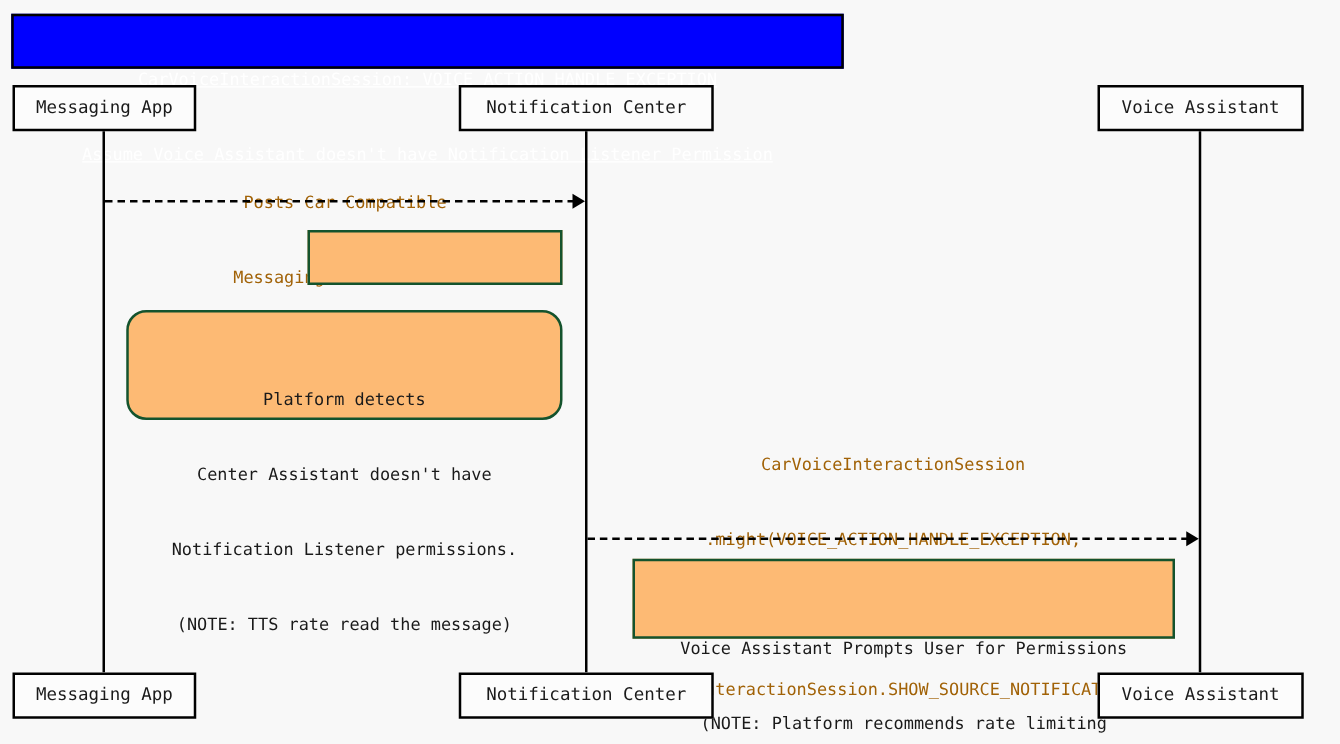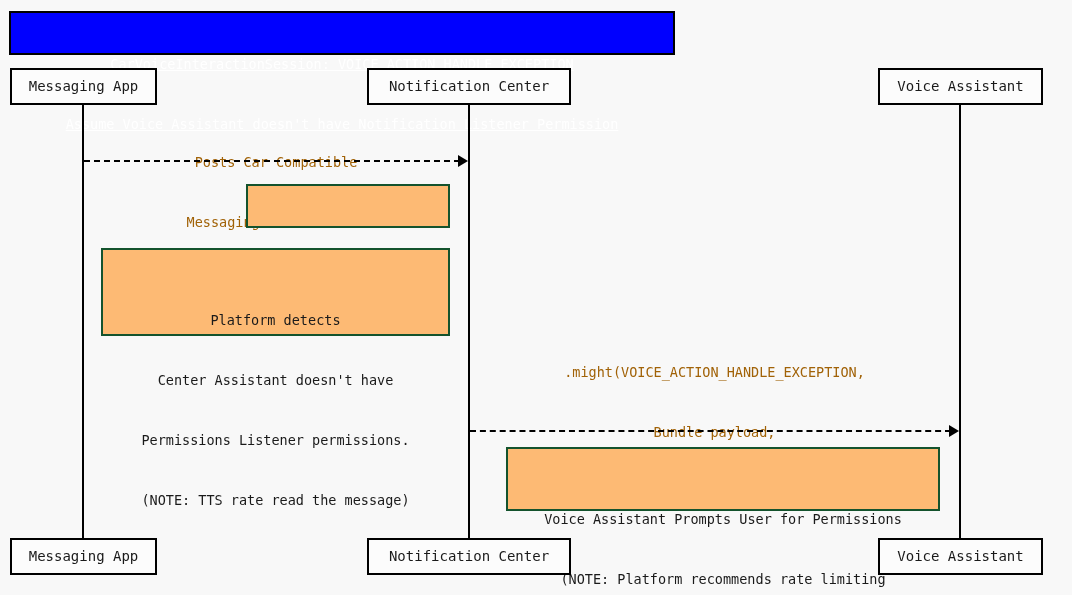--- a/index.html
+++ b/index.html
@@ -124,28 +124,29 @@
   </div>
 
   <div class="arrow-line" style="left:84px; top:160px; width:376px;"></div>
   <div class="arrow-head" style="left:458px; top:155px;"></div>
 
   <div class="note" style="left:246px; top:184px; width:204px; height:44px;">
     <span>User taps 'PLAY'</span>
     <span>on Msg Notification</span>
   </div>
 
-  <div class="note" style="left:101px; top:248px; width:349px; height:88px;">
+  <div class="note" style="left:101px; top:248px; width:349px; height:88px;border-radius:16px;">
     <span>Platform detects</span>
     <span>Center Assistant doesn't have</span>
-    <span>Permissions Listener permissions.</span>
+    <span>Notification Listener permissions.</span>
     <span>(NOTE: TTS rate read the message)</span>
   </div>
 
   <div class="msg-label" style="left:470px; top:322px; width:489px;">
+    <span>CarVoiceInteractionSession</span>
     <span>.might(VOICE_ACTION_HANDLE_EXCEPTION,</span>
     <span>Bundle payload,</span>
     <span>VoiceInteractionSession.SHOW_SOURCE_NOTIFICATION)</span>
   </div>
 
   <div class="arrow-line" style="left:470px; top:430px; width:481px;"></div>
   <div class="arrow-head" style="left:949px; top:425px;"></div>
 
   <div class="note" style="left:506px; top:447px; width:434px; height:64px;">
     <span>Voice Assistant Prompts User for Permissions</span>

